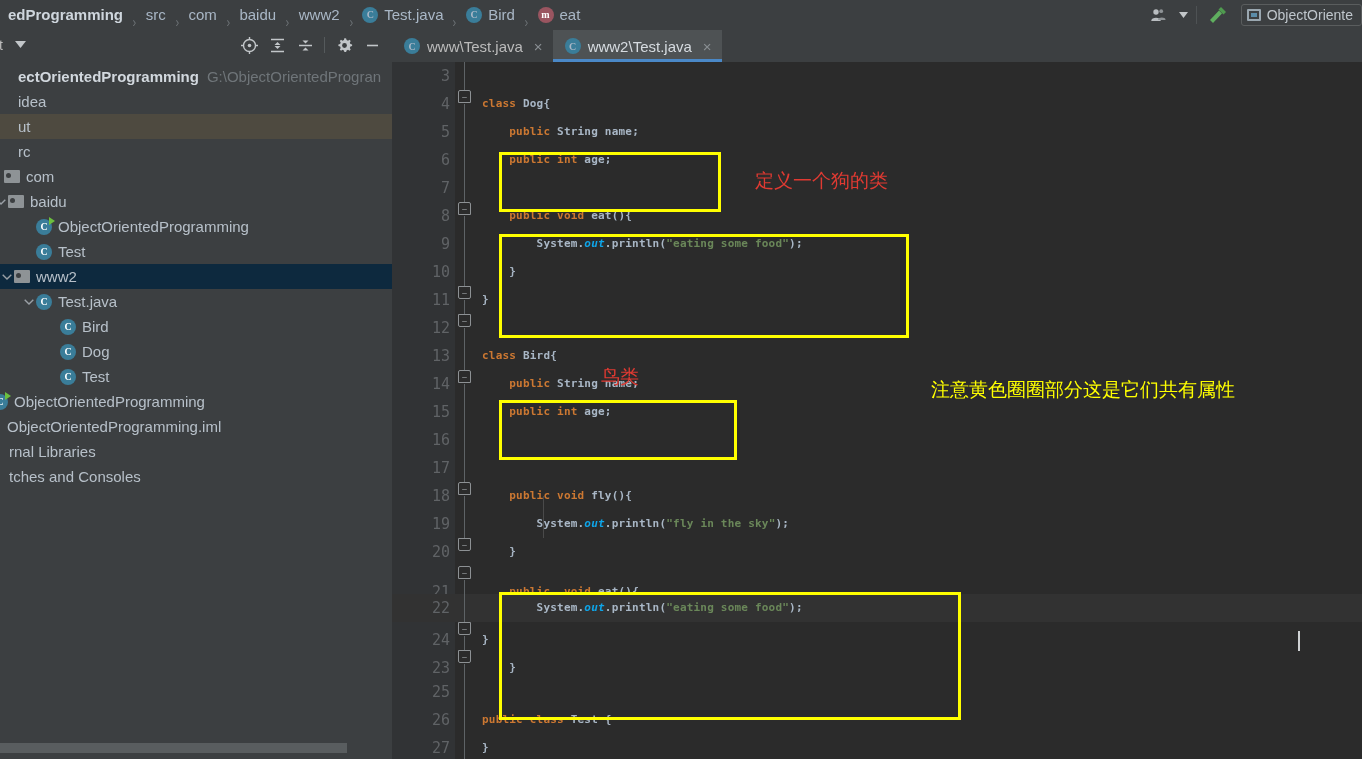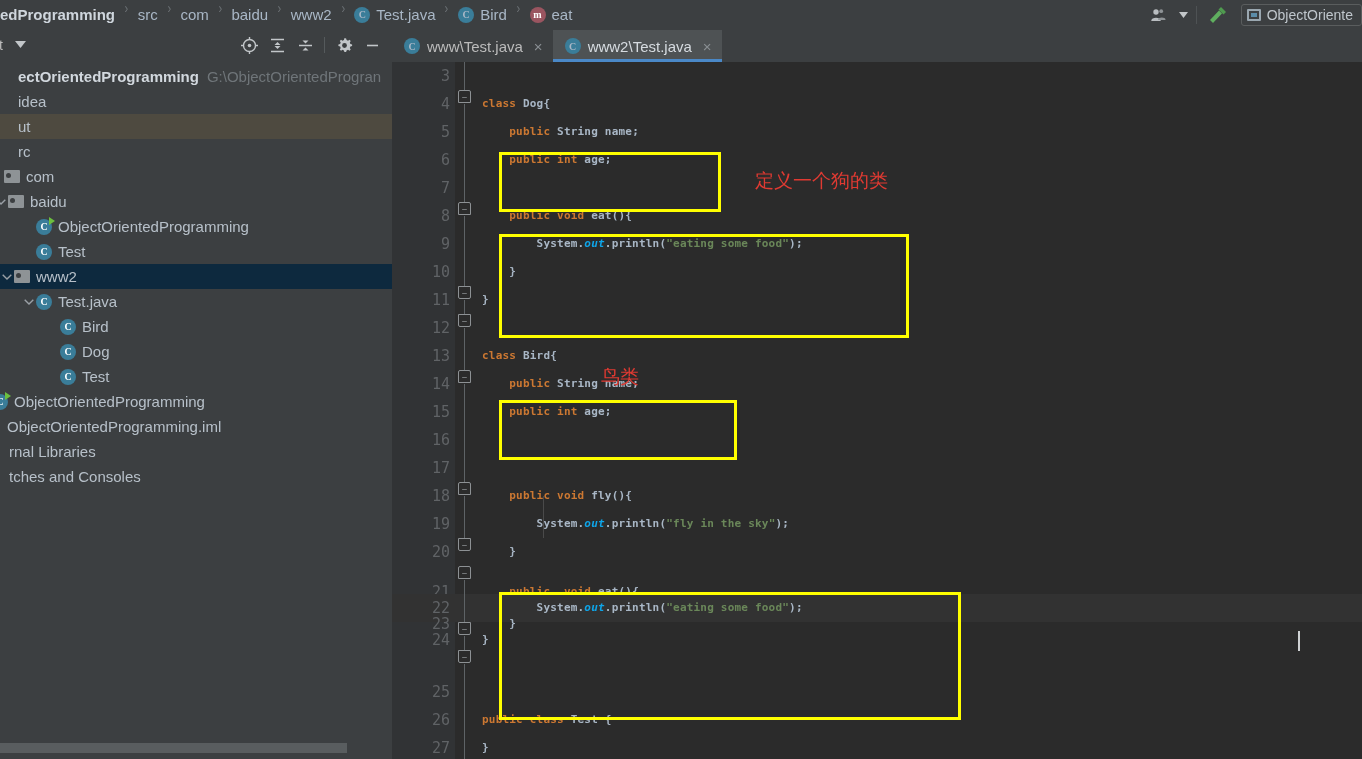--- a/index.html
+++ b/index.html
@@ -12,21 +12,21 @@
     -webkit-font-smoothing: antialiased;
   }
   #app { position: relative; width: 1362px; height: 759px; }
 
   
   .topbar {
     position: absolute; left: 0; top: 0; width: 1362px; height: 30px;
     background: #3c3f41;
     display: flex; align-items: center;
   }
-  .crumbs { display: flex; align-items: flex-start; height: 30px; padding-left: 0px; }
+  .crumbs { display: flex; align-items: flex-end; height: 30px; padding-left: 0px; margin-left: 8px; }
   .crumb {
     color: #a9b7c6; font-size: 15px; line-height: 30px;
     display: flex; align-items: center; white-space: nowrap;
   }
   .crumb.bold { font-weight: bold; color: #cfd6dd; }
   .crumb-sep {
     color: #6d7276; font-size: 14px; margin: 0 9px; display: inline-block;
     transform: scaleX(0.8);
   }
   .ci {
@@ -514,21 +514,21 @@
             <span class="code">&nbsp;&nbsp;&nbsp;&nbsp;<span class="plain">}</span></span>
           </div>
           <div class="line" style="top: 504px; margin-top: 12px;">
             <span class="lnum">21</span>
             <span class="code">&nbsp;&nbsp;&nbsp;&nbsp;<span class="kw">public</span><span class="plain">&nbsp;&nbsp;</span><span class="kw">void</span><span class="plain">&nbsp;</span><span class="plain">eat</span><span class="plain">(</span><span class="plain">)</span><span class="plain">{</span></span>
           </div>
           <div class="line cur" style="top: 532px;">
             <span class="lnum">22</span>
             <span class="code">&nbsp;&nbsp;&nbsp;&nbsp;&nbsp;&nbsp;&nbsp;&nbsp;<span class="plain">System</span><span class="plain">.</span><span class="ital">out</span><span class="plain">.</span><span class="plain">println</span><span class="plain">(</span><span class="str">"</span><span class="str">eating</span><span class="str">&nbsp;</span><span class="str">some</span><span class="str">&nbsp;</span><span class="str">food</span><span class="str">"</span><span class="plain">)</span><span class="plain">;</span></span>
           </div>
-          <div class="line" style="top: 548px;">
+          <div class="line" style="top: 592px;">
             <span class="lnum">23</span>
             <span class="code">&nbsp;&nbsp;&nbsp;&nbsp;<span class="plain">}</span></span>
           </div>
           <div class="line" style="top: 564px;">
             <span class="lnum">24</span>
             <span class="code"><span class="plain">}</span></span>
           </div>
           <div class="line" style="top: 616px;">
             <span class="lnum">25</span>
             <span class="code"></span>
@@ -570,15 +570,16 @@
       <div class="caret" style="left:906px; top:569px;"></div>
 
       <div class="ybox" style="left:107px; top:90px;  width:222px; height:60px;"></div>
       <div class="ybox" style="left:107px; top:172px; width:410px; height:104px;"></div>
       <div class="ybox" style="left:107px; top:338px; width:238px; height:60px;"></div>
       <div class="ybox" style="left:107px; top:530px; width:462px; height:128px;"></div>
     </div>
 
     <div class="anno red" id="anno0" style="left:363px; top:138px;">定义一个狗的类</div>
     <div class="anno red" id="anno1" style="left:209px; top:334px;">鸟类</div>
+    <div class="anno yel" id="anno2" style="left:539px; top:347px;">注意黄色圈圈部分这是它们共有属性</div>
   </div>
 
 </div>
 
 </body></html>

